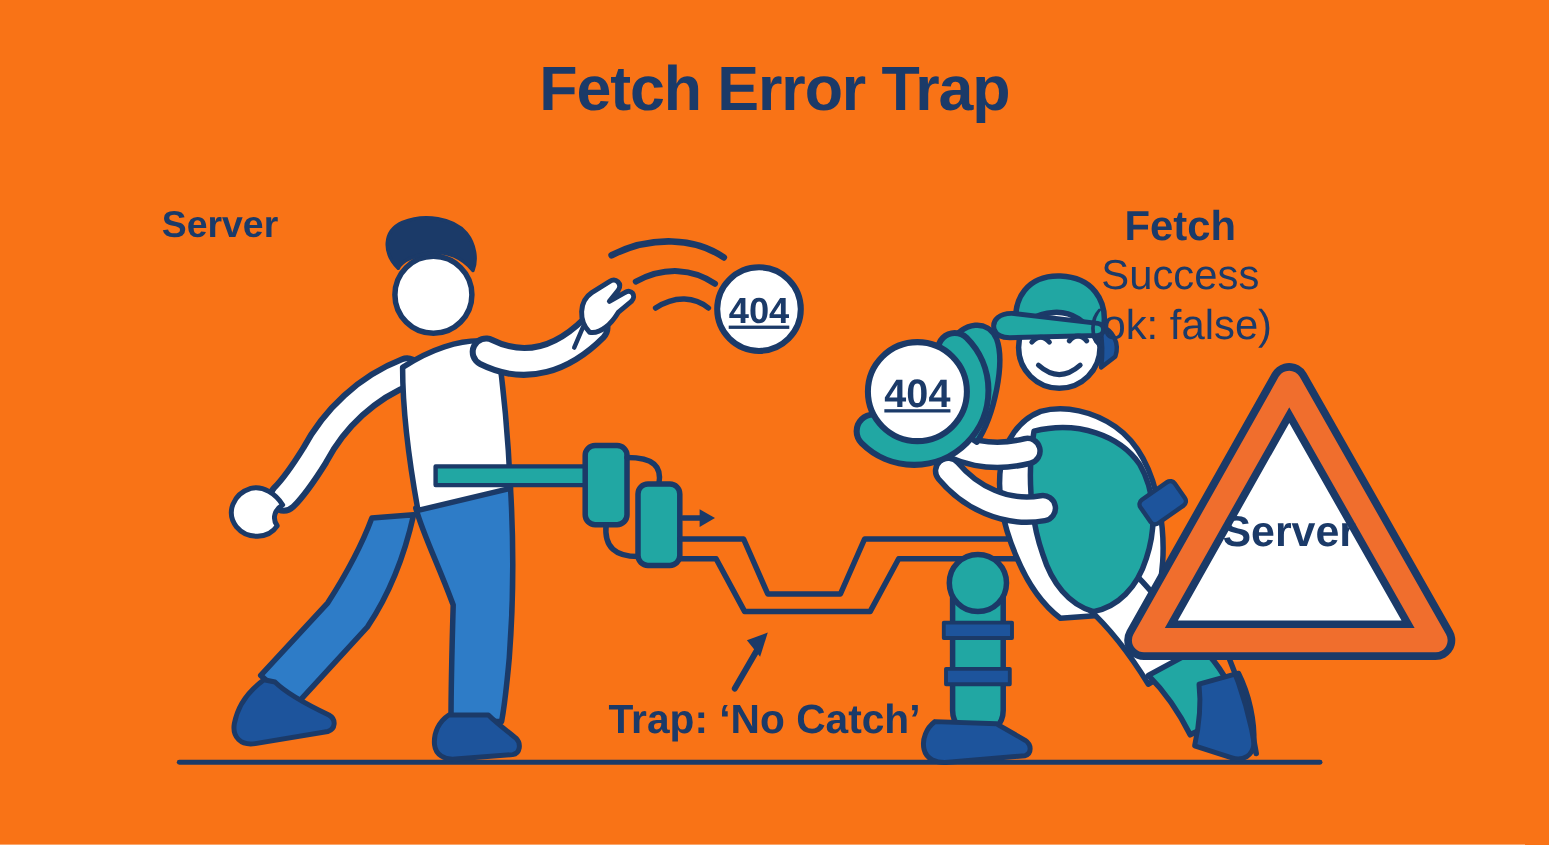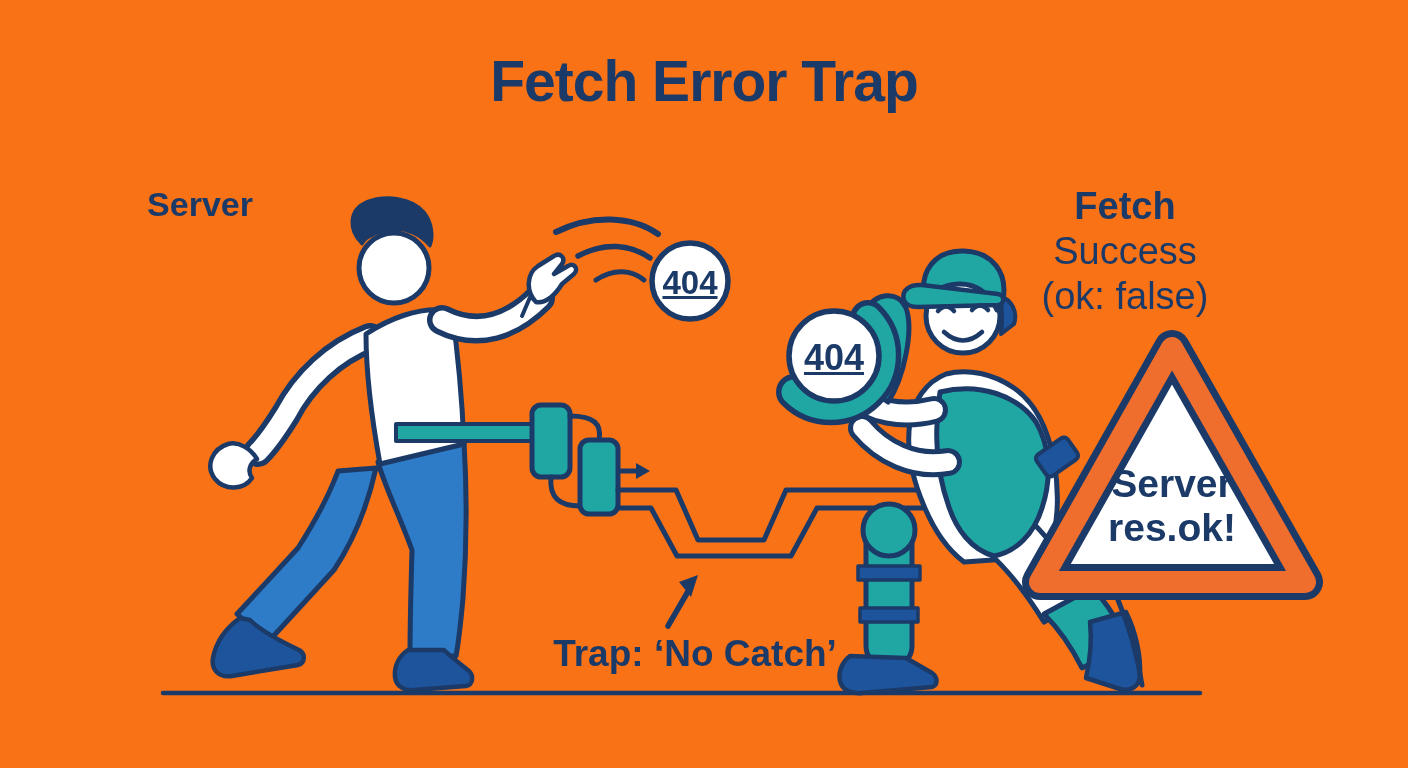--- a/index.html
+++ b/index.html
@@ -2,21 +2,21 @@
 <html><head>
 <meta charset="utf-8">
 <style>
   html,body{margin:0;padding:0;background:#fdfcfa;}
   .stage{position:relative;width:1408px;height:768px;background:#f97316;overflow:hidden;
          font-family:"Liberation Sans",sans-serif;color:#1b3a68;}
   .stage svg{position:absolute;left:0;top:0;}
   .lbl{position:absolute;text-align:center;color:#1b3a68;line-height:1.18;}
   .title{left:0;width:1408px;top:48px;font-size:57px;font-weight:700;letter-spacing:-1px;}
   .server-block{left:40px;width:320px;top:184px;font-size:34px;}
-  .fetch-block{left:980px;width:290px;top:184px;font-size:38px;}
+  .fetch-block{left:928px;width:290px;top:184px;font-size:38px;}
   .b{font-weight:700;}
   .ball-num{font-size:33px;font-weight:700;line-height:1;text-decoration:underline;}
   .ball-thrown{left:650px;width:80px;top:266px;}
   .ball-caught{left:794px;width:80px;top:340px;font-size:36px;}
   .sign-text{left:1072px;width:200px;top:462px;font-size:39px;font-weight:700;line-height:1.13;}
   .trap-label{left:528px;width:334px;top:632px;font-size:37px;font-weight:700;}
 </style>
 </head>
 <body>
 
@@ -140,17 +140,16 @@
     <div class="b">Fetch</div>
     <div>Success</div>
     <div>(ok: false)</div>
   </div>
 
   <div class="lbl ball-num ball-thrown">404</div>
   <div class="lbl ball-num ball-caught">404</div>
 
   <div class="lbl sign-text">
     <div>Server</div>
-    <div>res.ok!</div>
   </div>
 
   <div class="lbl trap-label">Trap: ‘No Catch’</div>
 </div>
 
 </body></html>

